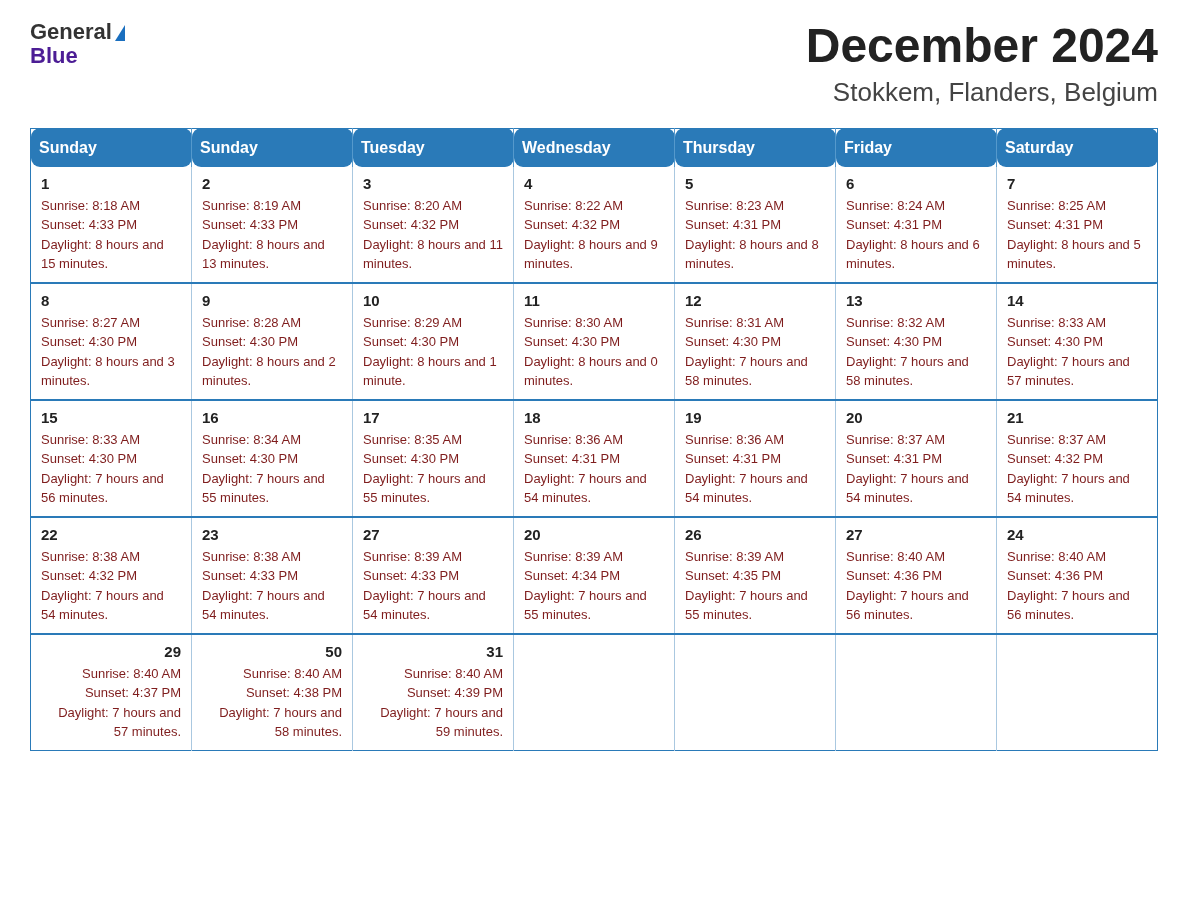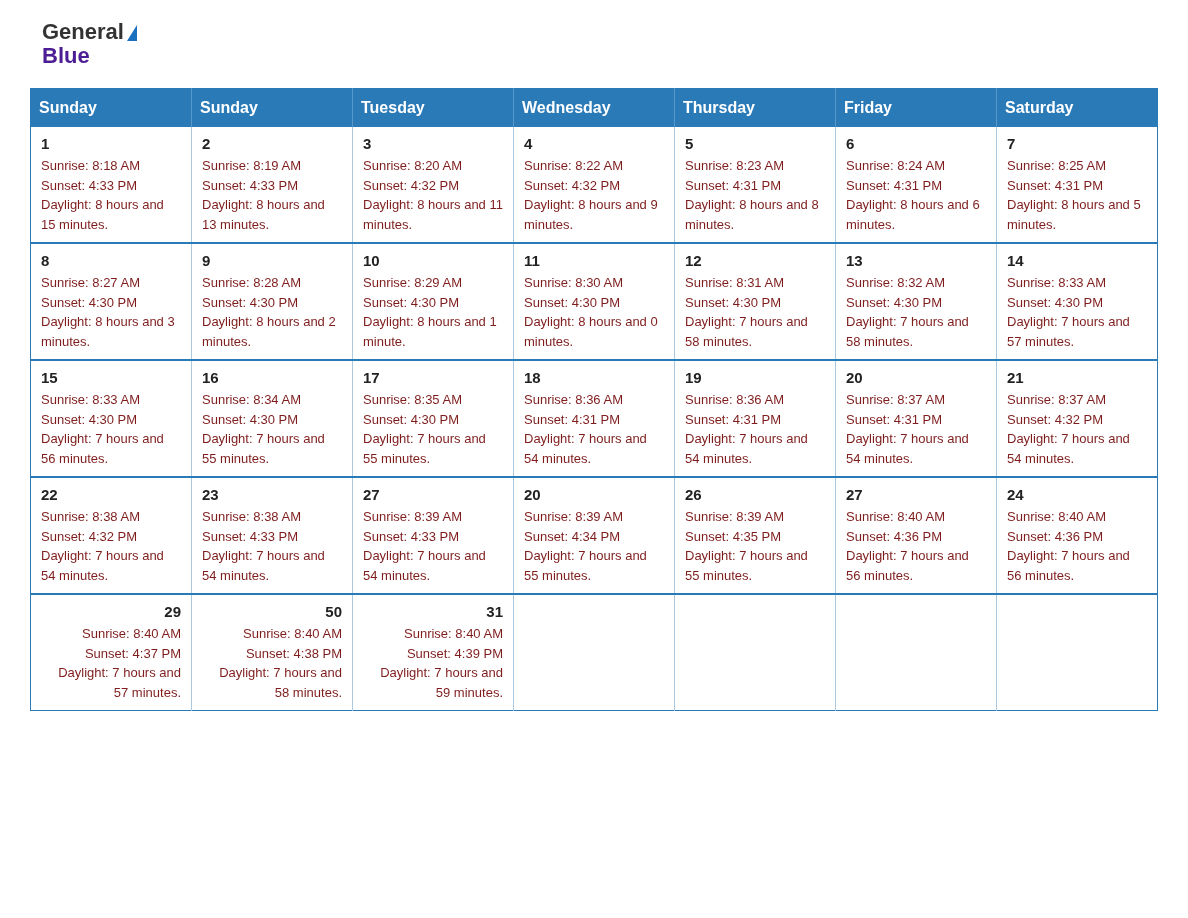--- a/index.html
+++ b/index.html
@@ -8,21 +8,20 @@
       background: #fff;
       padding: 20px 30px;
       width: 1188px;
       min-height: 918px;
     }
     .header {
       display: flex;
       justify-content: space-between;
       align-items: flex-start;
       margin-bottom: 20px;
-      margin-left: 12px;
     }
     .logo {
       display: flex;
       flex-direction: column;
       font-size: 22px;
       font-weight: bold;
       line-height: 1.1;
     }
     .logo-general { color: #333; }
     .logo-blue { color: #4c1d95; }
@@ -56,20 +55,21 @@
       border: 1px solid #2a7ab8;
     }
     .calendar thead tr th {
       background-color: #2a7ab8;
       color: #fff;
       font-size: 16px;
       font-weight: bold;
       padding: 10px 8px;
       text-align: left;
       border-right: 1px solid #5599cc;
+      border-radius: 9px;
     }
     .calendar thead tr th:last-child { border-right: none; }
     .calendar tbody tr td {
       vertical-align: top;
       padding: 8px 10px;
       border-right: 1px solid #aac8e0;
       border-bottom: 2px solid #2a7ab8;
       width: 14.28%;
       font-size: 13px;
       color: #333;
@@ -97,20 +97,24 @@
   </style>
 </head>
 <body>
 
 <div class="header">
   <div class="logo">
     <div>
       <span class="logo-general">General</span><span class="logo-triangle"></span>
     </div>
     <div class="logo-blue">Blue</div>
+  </div>
+  <div class="title-block">
+    <h1>December 2024</h1>
+    <h2>Stokkem, Flanders, Belgium</h2>
   </div>
 </div>
 
 <table class="calendar">
   <thead>
     <tr>
       <th>Sunday</th>
       <th>Sunday</th>
       <th>Tuesday</th>
       <th>Wednesday</th>

